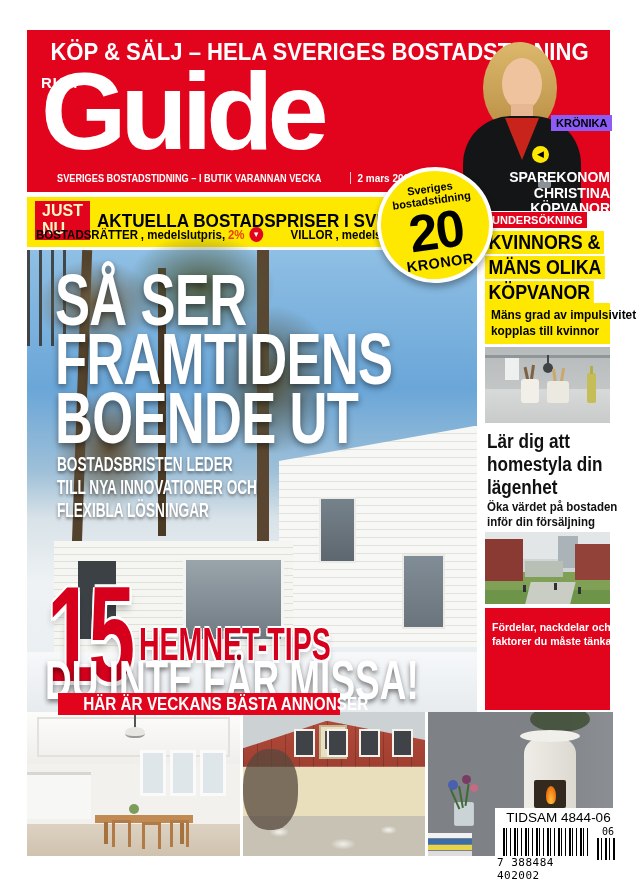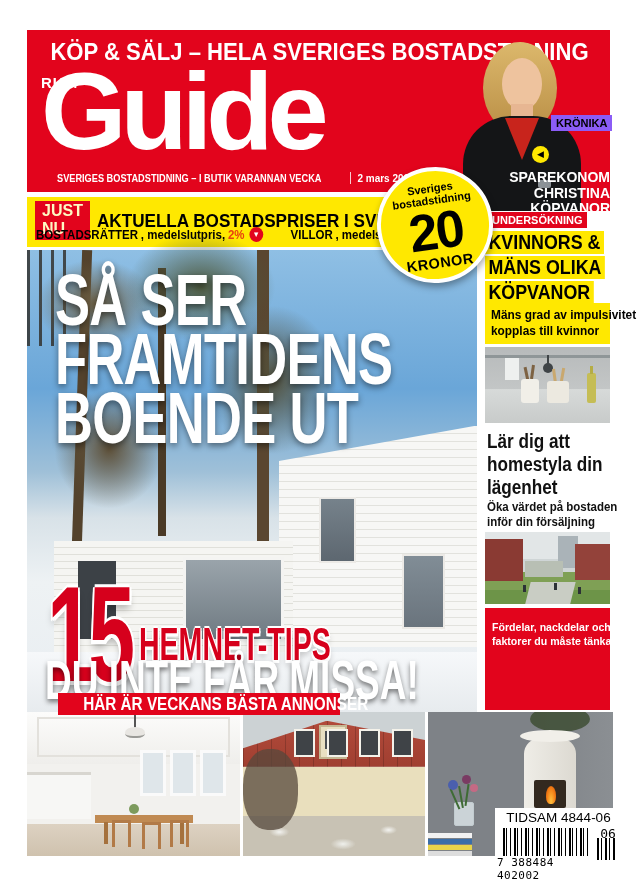--- a/index.html
+++ b/index.html
@@ -158,21 +158,21 @@
   .f-bloom{position:absolute;border-radius:50%;}
   .f-books{position:absolute;left:0;bottom:0;width:44px;}
   .f-book{height:5px;margin-top:1px;}
 
   
   .barcode{left:495px;top:808px;width:127px;height:64px;background:#fff;z-index:20;color:#000;}
   .bc-code{text-align:center;font-size:13.5px;padding-top:2px;}
   .bc-bars{position:absolute;left:8px;top:20px;width:86px;height:28px;
      background:repeating-linear-gradient(90deg,#000 0 2px,#fff 2px 3px,#000 3px 4px,#fff 4px 7px,#000 7px 8px,#fff 8px 11px);}
   .bc-digits{position:absolute;left:2px;top:48px;width:100px;font-size:11px;font-family:"DejaVu Sans Mono",monospace;letter-spacing:.5px;}
-  .bc-addon-num{position:absolute;left:102px;top:18px;width:22px;text-align:center;font-size:13px;font-family:"DejaVu Sans Mono",monospace;}
+  .bc-addon-num{position:absolute;left:102px;top:18px;width:22px;text-align:center;font-size:10px;font-family:"DejaVu Sans Mono",monospace;}
   .bc-addon-bars{position:absolute;left:102px;top:30px;width:20px;height:22px;
      background:repeating-linear-gradient(90deg,#000 0 2px,#fff 2px 4px,#000 4px 5px,#fff 5px 8px);}
 </style>
 </head>
 <body>
 
 <div id="page">
 
   <div class="abs ext-strip"></div>
 
@@ -239,20 +239,25 @@
     <div class="pm-low">
       <div class="pm-low-win"></div>
       <div class="pm-low-door"></div>
     </div>
     <div class="pm-snow"></div>
 
     <div class="hl">
       <span class="cond">SÅ SER</span><br>
       <span class="cond">FRAMTIDENS</span><br>
       <span class="cond">BOENDE UT</span>
+    </div>
+    <div class="sub">
+      <span class="cond">BOSTADSBRISTEN LEDER</span><br>
+      <span class="cond">TILL NYA INNOVATIONER OCH</span><br>
+      <span class="cond">FLEXIBLA LÖSNINGAR</span>
     </div>
     <div class="big15"><span class="cond">15</span></div>
     <div class="tips1"><span class="cond">HEMNET-TIPS</span></div>
     <div class="tips2"><span class="cond">DU INTE FÅR MISSA!</span></div>
     <div class="annons-bar"><span class="condc">HÄR ÄR VECKANS BÄSTA ANNONSER</span></div>
   </div>
 
   <div class="abs survey-label">UNDERSÖKNING</div>
   <div class="abs survey-title">
     <span>KVINNORS &amp;</span>

